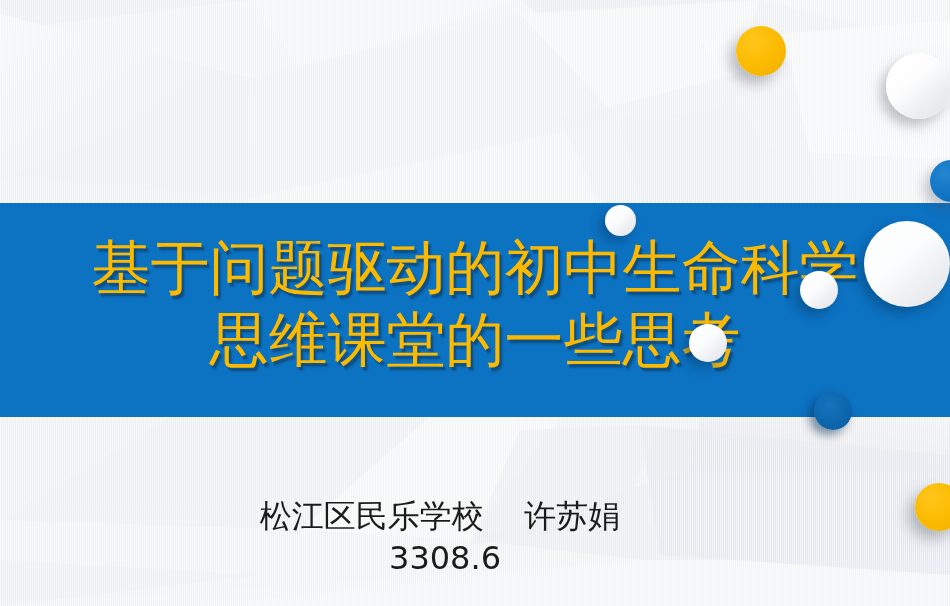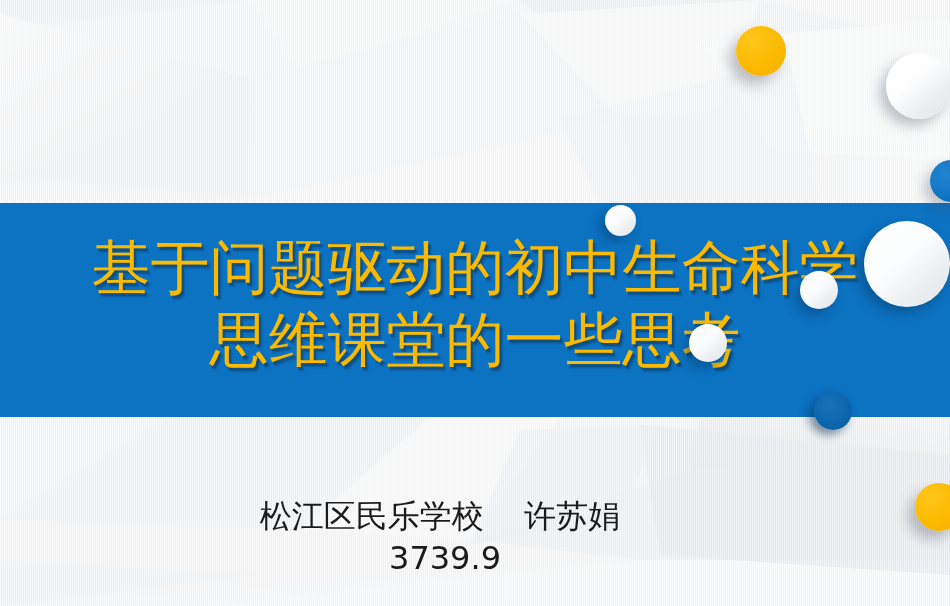--- a/index.html
+++ b/index.html
@@ -197,16 +197,16 @@
 
   <div class="circle c-white-on-blue" style="left:689px; top:324px; width:38px; height:38px; z-index:7;"></div>
 
   <div class="title-block">
     <div class="title-line">基于问题驱动的初中生命科学</div>
     <div class="title-line">思维课堂的一些思考</div>
   </div>
 
   <div class="footer">
     <div class="footer-line">松江区民乐学校    许苏娟</div>
-    <div class="footer-line indent">3739.9</div>
+    <div class="footer-line indent">3308.6</div>
   </div>
 
 </div>
 
 </body></html>

